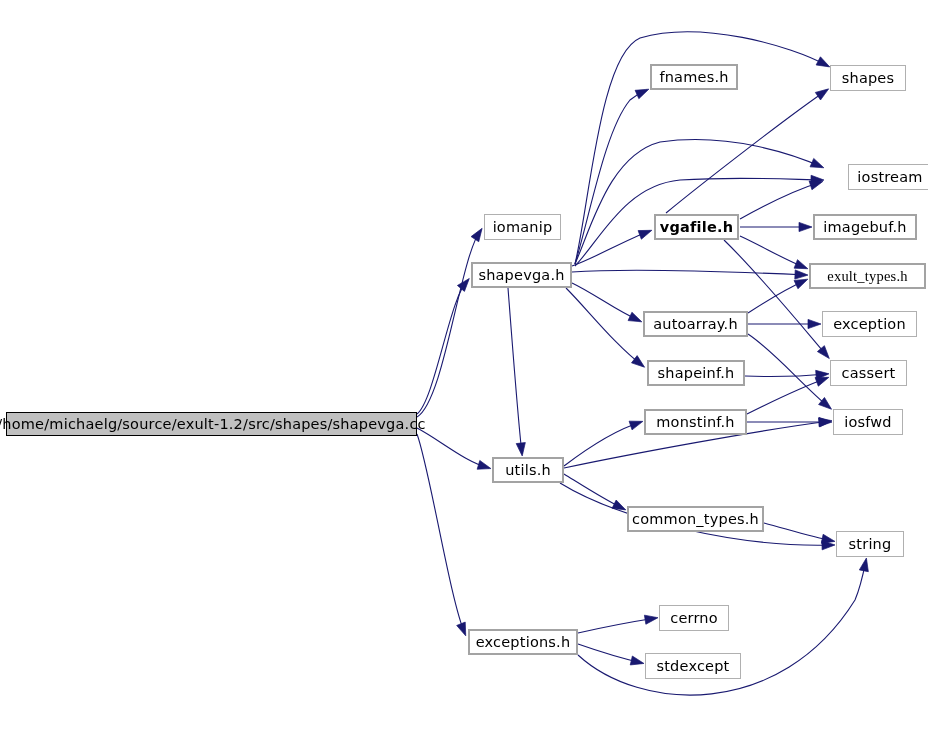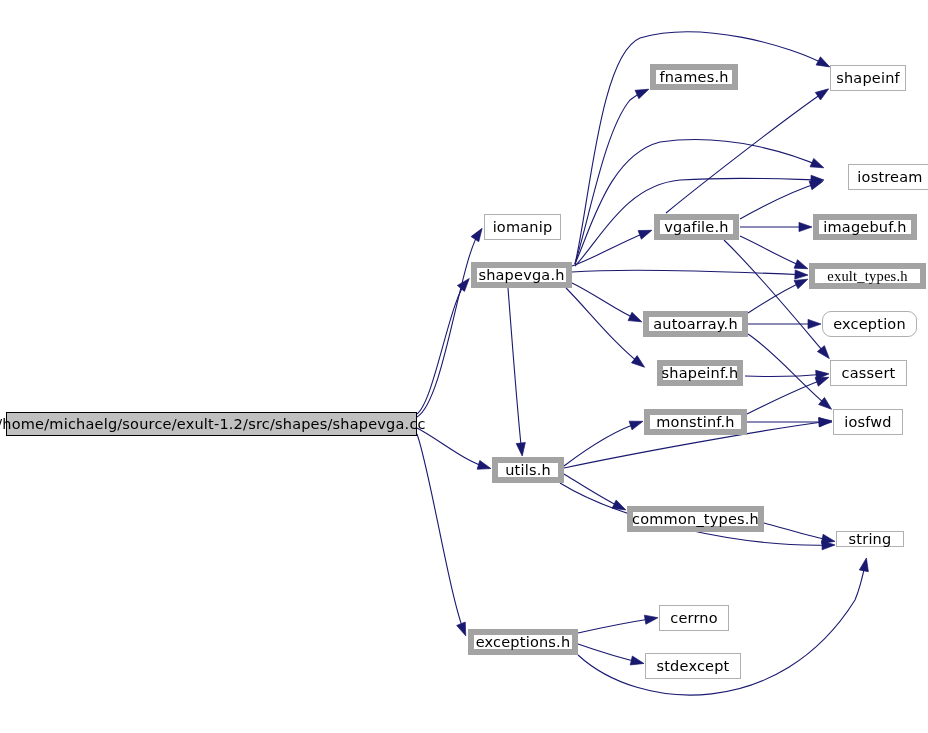--- a/index.html
+++ b/index.html
@@ -42,21 +42,21 @@
     background: #ffffff;
     color: #000000;
     font-size: 14.5px;
     letter-spacing: 0.2px;
     line-height: 1;
   }
   .node-box.system {
     border: 1px solid #b0b0b0;
   }
   .node-box.project {
-    border: 6px solid #a3a3a3;
+    border: 2px solid #a3a3a3;
   }
   .node-box.root {
     border: 1px solid #000000;
     background: #c0c0c0;
   }
 </style>
 </head>
 <body>
 
 <div id="graph-root">
@@ -133,59 +133,59 @@
       <div class="node-box system" style="left: 484px; top: 214px; width: 77px; height: 26px;">
         <span>iomanip</span>
       </div>
       <div class="node-box project" style="left: 471px; top: 262px; width: 101px; height: 26px; justify-content: center;">
         <span>shapevga.h</span>
       </div>
       <div class="node-box project" style="left: 650px; top: 64px; width: 88px; height: 26px;">
         <span>fnames.h</span>
       </div>
       <div class="node-box system" style="left: 830px; top: 65px; width: 76px; height: 26px;">
-        <span>shapeinf</span>
+        <span>shapes</span>
       </div>
       <div class="node-box system" style="left: 824px; top: 164px; width: 84px; height: 26px; margin-left: 24px;">
         <span>iostream</span>
       </div>
-      <div class="node-box project" style="left: 654px; top: 214px; width: 85px; height: 26px;">
+      <div class="node-box project" style="left: 654px; top: 214px; width: 85px; height: 26px; font-weight: bold;">
         <span>vgafile.h</span>
       </div>
       <div class="node-box project" style="left: 813px; top: 214px; width: 104px; height: 26px; justify-content: center;">
         <span>imagebuf.h</span>
       </div>
       <div class="node-box project" style="left: 809px; top: 263px; width: 117px; height: 26px; font-family: Liberation Serif, serif;">
         <span>exult_types.h</span>
       </div>
       <div class="node-box project" style="left: 643px; top: 311px; width: 105px; height: 26px;">
         <span>autoarray.h</span>
       </div>
-      <div class="node-box system" style="left: 822px; top: 311px; width: 95px; height: 26px; border-radius: 9px;">
+      <div class="node-box system" style="left: 822px; top: 311px; width: 95px; height: 26px;">
         <span>exception</span>
       </div>
-      <div class="node-box project" style="left: 647px; top: 360px; width: 86px; height: 26px; margin-left: 10px;">
+      <div class="node-box project" style="left: 647px; top: 360px; width: 98px; height: 26px;">
         <span>shapeinf.h</span>
       </div>
       <div class="node-box system" style="left: 830px; top: 360px; width: 77px; height: 26px;">
         <span>cassert</span>
       </div>
       <div class="node-box project" style="left: 644px; top: 409px; width: 103px; height: 26px;">
         <span>monstinf.h</span>
       </div>
       <div class="node-box system" style="left: 833px; top: 409px; width: 70px; height: 26px;">
         <span>iosfwd</span>
       </div>
       <div class="node-box project" style="left: 492px; top: 457px; width: 72px; height: 26px;">
         <span>utils.h</span>
       </div>
       <div class="node-box project" style="left: 627px; top: 506px; width: 137px; height: 26px;">
         <span>common_types.h</span>
       </div>
-      <div class="node-box system" style="left: 836px; top: 531px; width: 68px; height: 16px;">
+      <div class="node-box system" style="left: 836px; top: 531px; width: 68px; height: 26px;">
         <span>string</span>
       </div>
       <div class="node-box project" style="left: 468px; top: 629px; width: 110px; height: 26px;">
         <span>exceptions.h</span>
       </div>
       <div class="node-box system" style="left: 659px; top: 605px; width: 70px; height: 26px;">
         <span>cerrno</span>
       </div>
       <div class="node-box system" style="left: 645px; top: 653px; width: 96px; height: 26px;">
         <span>stdexcept</span>

